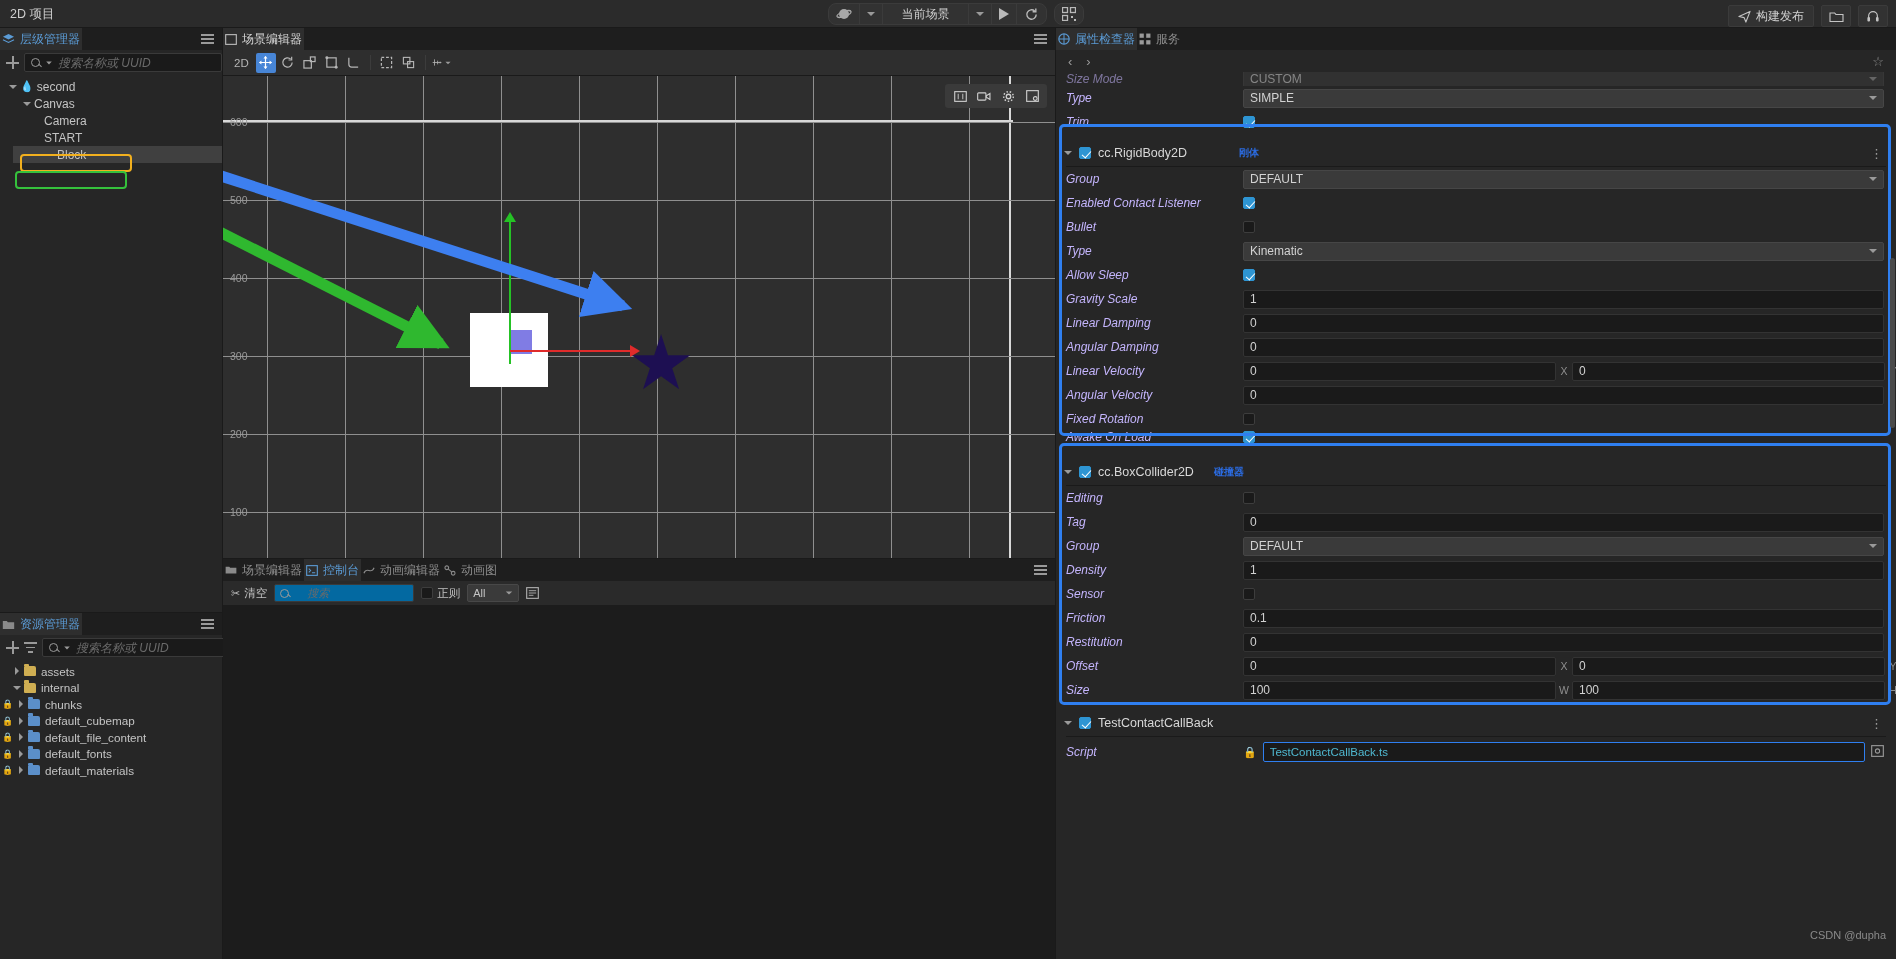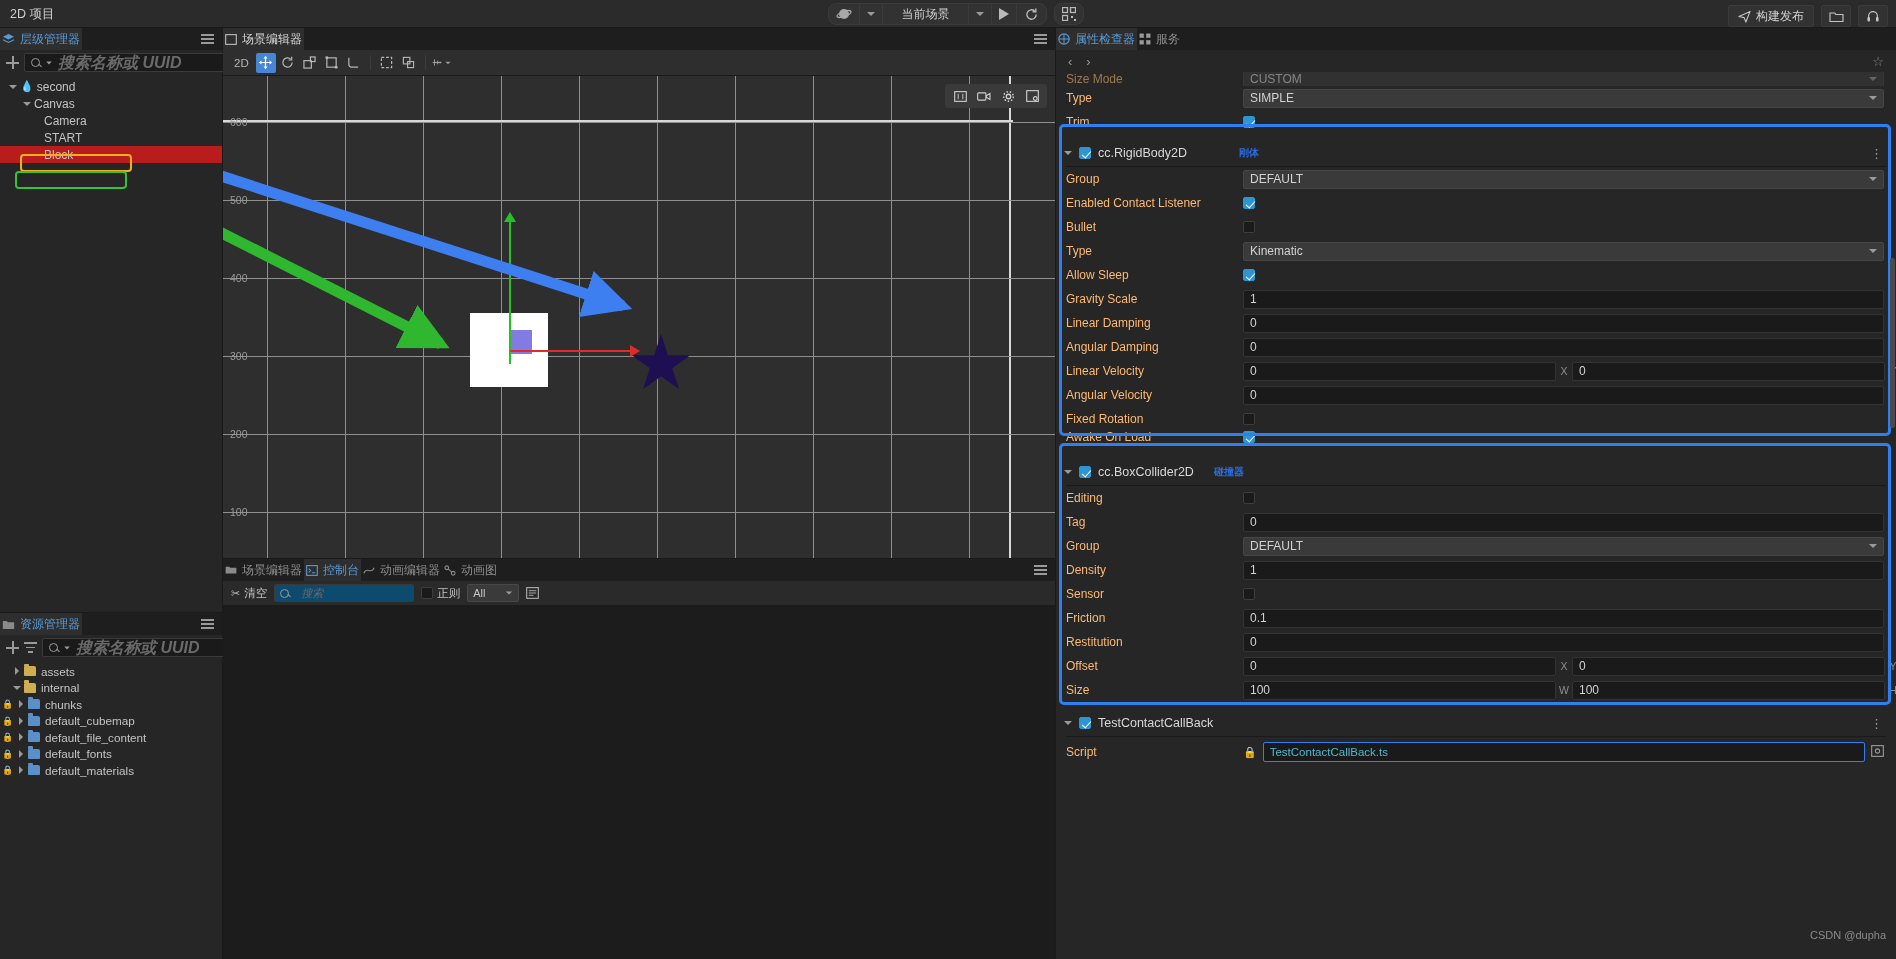--- a/index.html
+++ b/index.html
@@ -44,40 +44,40 @@
   
   #hierarchy { left:0; top:28px; width:223px; height:584px; background:#262626; border-right:1px solid #1a1a1a;}
   .search-row { height:22px; display:flex; align-items:center; gap:5px; padding:3px 6px 0 6px; }
   .plus { width:13px; height:13px; position:relative; flex:0 0 13px; }
   .plus:before,.plus:after{content:"";position:absolute;background:#9a9a9a;}
   .plus:before{left:6px;top:0;width:1.6px;height:13px;}
   .plus:after{left:0;top:6px;width:13px;height:1.6px;}
   .searchbox { flex:1; height:19px; background:#1a1a1a; border:1px solid #3a3a3a; border-radius:2px;
     display:flex; align-items:center; gap:5px; padding:0 6px; }
   .searchbox input { flex:1; background:transparent; border:none; outline:none; color:#b9b9b9;
-    font-size:16px; font-style:italic; font-family:"Liberation Sans",sans-serif;font-weight:bold; }
+    font-size:12px; font-style:italic; font-family:"Liberation Sans",sans-serif; }
   .searchbox input::placeholder { color:#6a6a6a; font-style:italic; }
   .magnifier { width:9px;height:9px;border:1.4px solid #9a9a9a;border-radius:50%;position:relative;flex:0 0 9px;}
   .magnifier:after{content:"";position:absolute;width:4px;height:1.4px;background:#9a9a9a;transform:rotate(45deg);right:-3px;bottom:0;}
   .filter-ico { width:13px;height:11px;display:flex;flex-direction:column;justify-content:space-between;align-items:center; }
   .filter-ico i { display:block; height:1.6px; background:#9a9a9a; }
   .filter-ico i:nth-child(1){width:13px;} .filter-ico i:nth-child(2){width:9px;} .filter-ico i:nth-child(3){width:5px;}
 
   .tree { padding-top:6px; }
   .trow { height:17px; display:flex; align-items:center; font-size:12px; color:#c4c4c4; position:relative; }
   .tw { width:14px; display:flex; align-items:center; justify-content:center; flex:0 0 14px; }
   .arrow-d { width:0;height:0;border-left:4px solid transparent;border-right:4px solid transparent;border-top:4.5px solid #9a9a9a; }
   .arrow-r { width:0;height:0;border-top:4px solid transparent;border-bottom:4px solid transparent;border-left:4.5px solid #9a9a9a; }
   .flame { color:#e8a33d; font-size:11px; margin-right:3px; }
 
   .hl-orange { position:absolute; left:20px; top:126px; width:112px; height:18px;
     border:2.5px solid #f2b01e; border-radius:4px; pointer-events:none; }
   .hl-green  { position:absolute; left:15px; top:143px; width:112px; height:18px;
     border:2.5px solid #35c13c; border-radius:4px; pointer-events:none; }
-  .row-sel { background:#b91c1c; }
+  .row-sel { background:#404040;margin-left:13px; }
 
   
   #assets { left:0; top:612px; width:223px; height:347px; background:#262626; border-right:1px solid #1a1a1a; border-top:1px solid #1a1a1a;}
   .asset-row { height:16.5px; display:flex; align-items:center; font-size:11.7px; color:#c4c4c4; }
   .lock { width:12px; flex:0 0 12px; text-align:center; color:#6e6e6e; font-size:9px; }
   .folder { width:12px; height:10px; background:#cfae52; border-radius:1px 2px 1px 1px; position:relative; margin-right:5px; flex:0 0 12px;}
   .folder:before{content:"";position:absolute;left:0;top:-2.5px;width:5px;height:2.5px;background:#cfae52;border-radius:1px 1px 0 0;}
   .folder.blue{background:#5b8fc9;} .folder.blue:before{background:#5b8fc9;}
   .refresh { width:12px;height:12px;border:1.5px solid #9a9a9a;border-radius:50%;border-top-color:transparent; }
   .list-ico { width:12px; height:10px; display:flex; flex-direction:column; justify-content:space-between; }
@@ -111,37 +111,37 @@
   .gz-v:before { content:""; position:absolute; left:-5px; top:-9px; border-left:6px solid transparent;border-right:6px solid transparent;border-bottom:10px solid #25c225; }
   .gz-h { position:absolute; left:287px; top:274px; width:120px; height:2px; background:#e02b2b; }
   .gz-h:after { content:""; position:absolute; right:-10px; top:-5px; border-top:6px solid transparent;border-bottom:6px solid transparent;border-left:10px solid #e02b2b; }
 
   .arrow-svg { position:absolute; left:0; top:0; width:832px; height:504px; pointer-events:none; }
 
   
   #console { left:223px; top:558px; width:832px; height:401px; background:#262626; border-top:1px solid #1a1a1a; }
   .con-toolbar { height:24px; display:flex; align-items:center; gap:7px; padding:0 8px; background:#2a2a2a;}
   .con-btn { display:flex; align-items:center; gap:4px; font-size:11.5px; color:#c0c0c0; }
-  .con-search { width:140px; height:18px; background:#0c4a6e; border:1px solid #3a3a3a; border-radius:2px;
-    display:flex; align-items:center; gap:12px; padding:0 5px; }
+  .con-search { width:140px; height:18px; background:#0369a1; border:1px solid #3a3a3a; border-radius:2px;
+    display:flex; align-items:center; gap:18px; padding:0 5px; }
   .con-search input { flex:1; background:transparent;border:none;outline:none;color:#b9b9b9;font-size:11px;font-style:italic;font-family:"Liberation Sans",sans-serif;}
   .con-search input::placeholder{color:#6a6a6a;}
   .con-sel { height:18px; min-width:52px; background:#3a3a3a; border:1px solid #484848; border-radius:2px;
     display:flex; align-items:center; justify-content:space-between; padding:0 5px; font-size:11px; color:#c4c4c4; }
   .con-body { background:#1c1c1c; height:377px; }
   .broom { color:#b8b8b8; font-size:11px; }
 
   
   #inspector { left:1055px; top:28px; width:841px; height:931px; background:#262626; border-left:1px solid #1a1a1a;}
   .insp-nav { height:22px; display:flex; align-items:center; gap:14px; padding:0 12px; color:#9a9a9a; font-size:13px; }
   .insp-nav .pin { margin-left:auto; color:#8b8b8b; }
   .insp-body { position:relative; height:887px; overflow:hidden; }
 
   .prow { height:24px; display:flex; align-items:center; padding:0 12px 0 10px; font-size:12px; }
-  .plabel { width:177px; color:#fdba74; flex:0 0 177px; }
+  .plabel { width:177px; color:#c4b5fd; flex:0 0 177px;font-style:italic; }
   .pfield { flex:1; height:19px; background:#1a1a1a; border:1px solid #333; border-radius:2px;
     display:flex; align-items:center; padding:0 6px; color:#d2d2d2; font-size:12px; }
   .pfield.grey { background:#3a3a3a; border-color:#464646; }
   .pfield.dd { justify-content:space-between; }
   .pfield.half { flex:0 0 313px; }
   .pfield.half2 { flex:0 0 313px; }
   .axis-lbl { width:16px; text-align:center; color:#8e8e8e; font-size:10.5px; flex:0 0 16px; }
   .cbox { width:12px; height:12px; background:#1a1a1a; border:1px solid #3d3d3d; border-radius:2px; }
   .cbox.on { background:#2e95d3; border-color:#2e95d3; position:relative; }
   .cbox.on:after { content:""; position:absolute; left:3.5px; top:0.5px; width:4px; height:8px;

